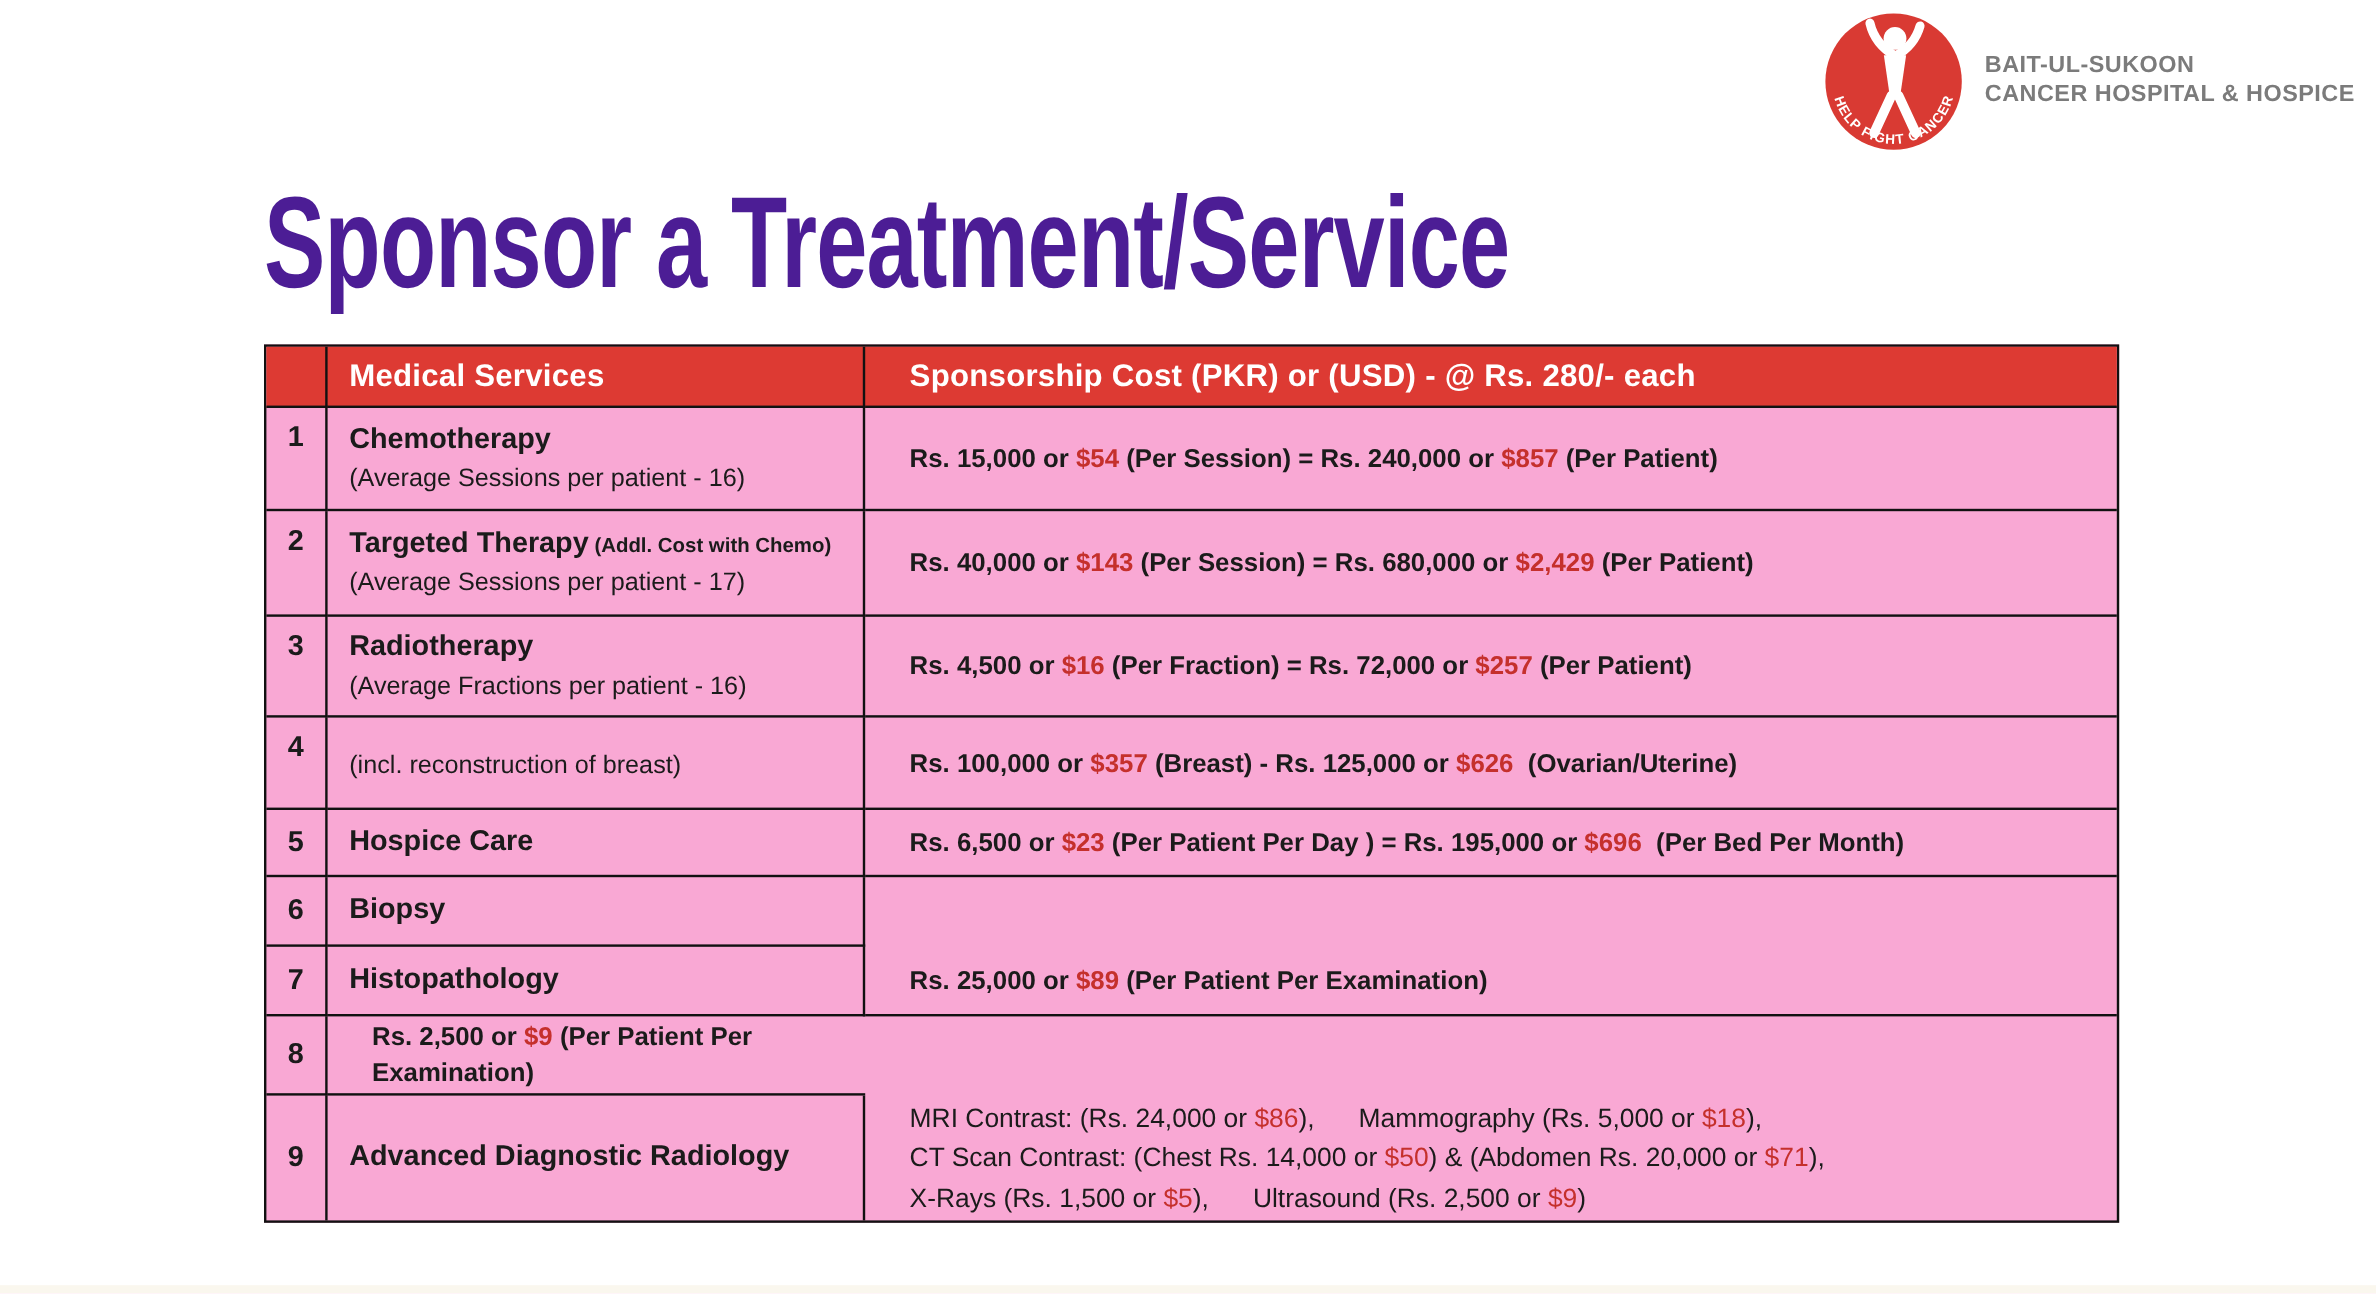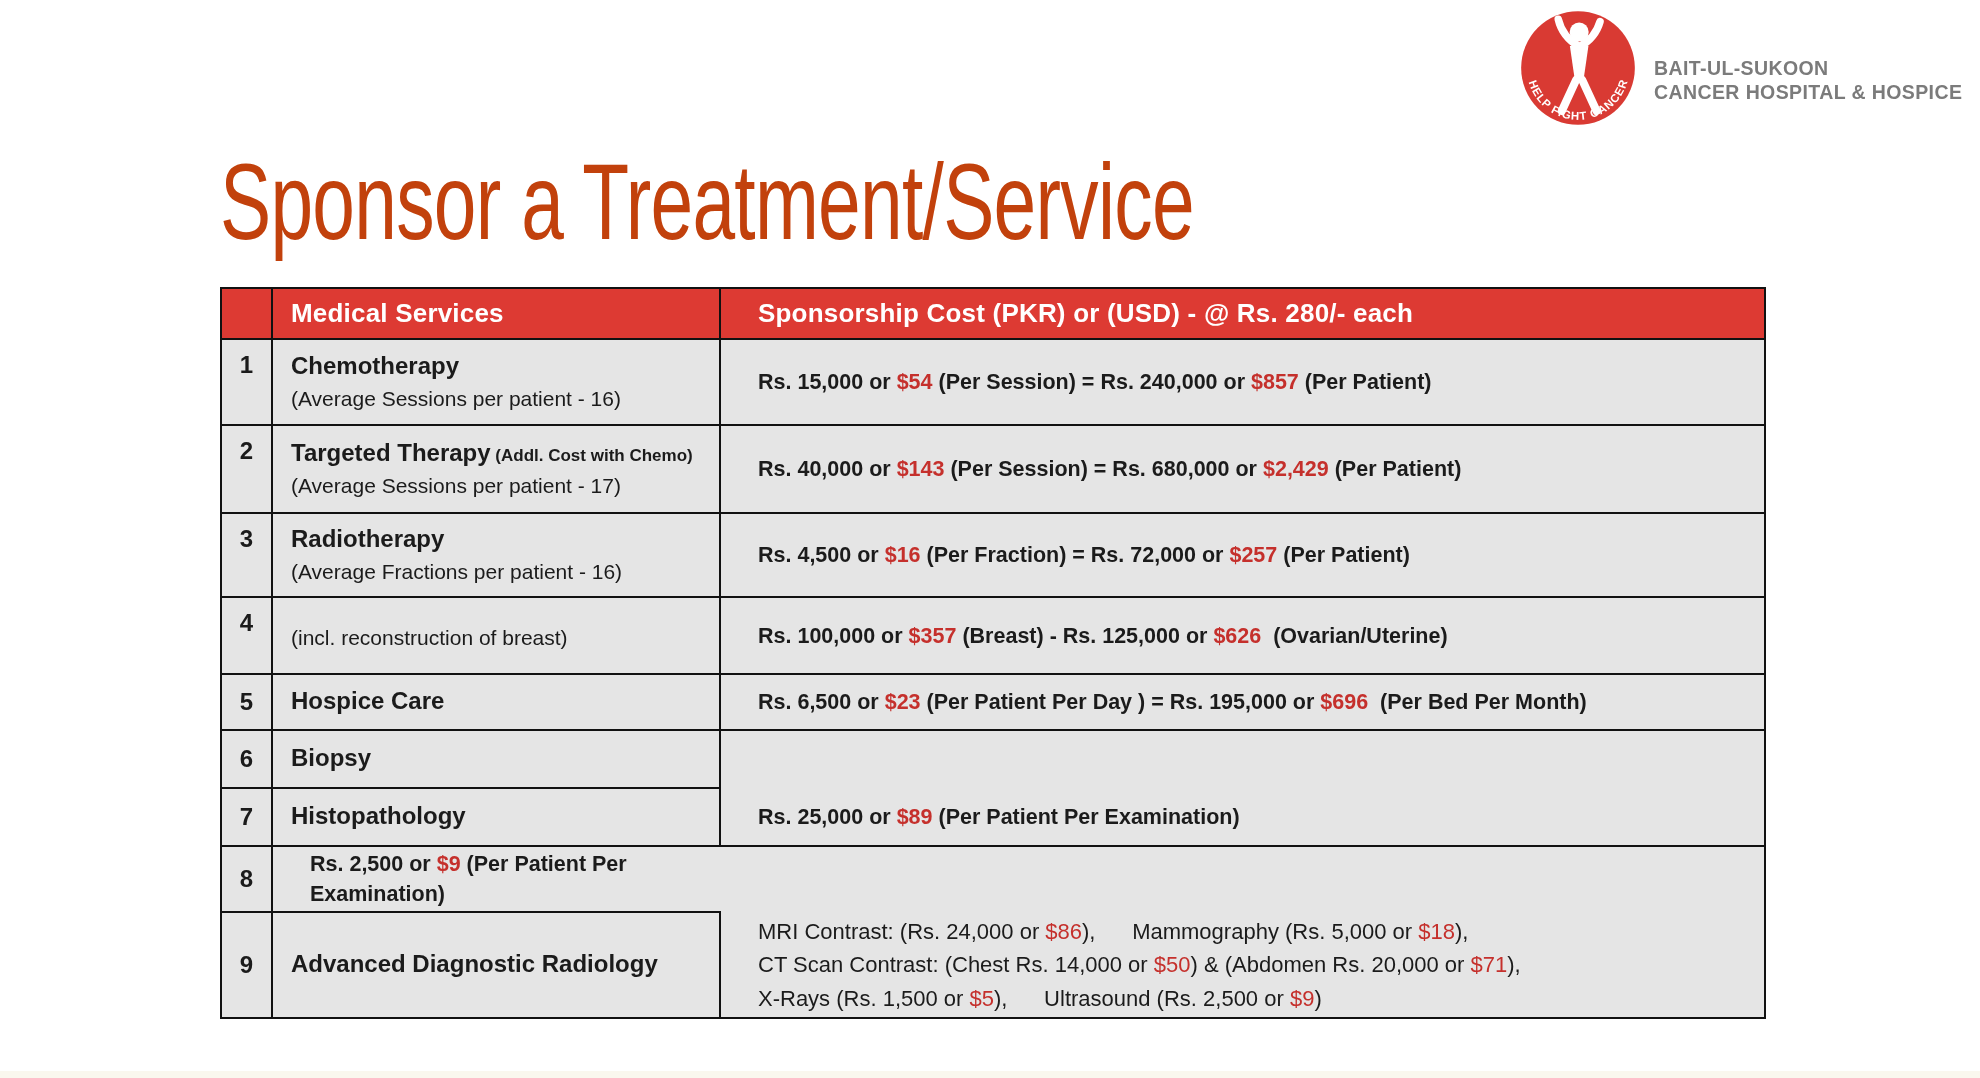--- a/index.html
+++ b/index.html
@@ -5,37 +5,37 @@
   * { margin:0; padding:0; box-sizing:border-box; }
   html,body { background:#ffffff; }
   .page {
     position:relative; width:1980px; height:1078px; background:#ffffff;
     overflow:hidden; font-family:"Liberation Sans", sans-serif; color:#1b1b1b;
   }
 
   
   .logo { position:absolute; left:1520px; top:9px; width:116px; height:118px; }
   .brand-text {
-    position:absolute; left:1654px; top:56px;
+    position:absolute; left:1654px; top:42px;
     font-size:19.5px; font-weight:700; color:var(--brand-gray,#7b7b7b);
     line-height:24px; letter-spacing:0.4px;
   }
 
   
   .title {
     position:absolute; left:220px; top:148px; height:110px;
-    font-size:108px; font-weight:400; line-height:108px; color:#c2410c;
+    font-size:108px; font-weight:700; line-height:108px; color:#4c1d95;
     white-space:nowrap;
   }
   .title > span { display:inline-block; transform:scaleX(0.71); transform-origin:left center; letter-spacing:-1px; }
 
   
   .table {
     position:absolute; left:220px; top:287px; width:1546px;
-    border:2px solid #111; background:#e5e5e5;
+    border:2px solid #111; background:#f9a8d4;
   }
   .tr { display:grid; grid-template-columns:51px 448px 1fr; }
   .td { border-bottom:2px solid #111; display:flex; flex-direction:column; justify-content:center; }
   .tr:last-child .td { border-bottom:none; }
   .c1 { border-right:2px solid #111; align-items:center; }
   .c2 { border-right:2px solid #111; padding-left:18px; }
   .c3 { padding-left:37px; padding-right:8px; }
 
   .thead { height:51px; background:var(--header-bg,#dd3a33); }
   .thead .td { border-bottom:2px solid #111; color:#ffffff; font-size:26px; font-weight:600; letter-spacing:0.2px; }

